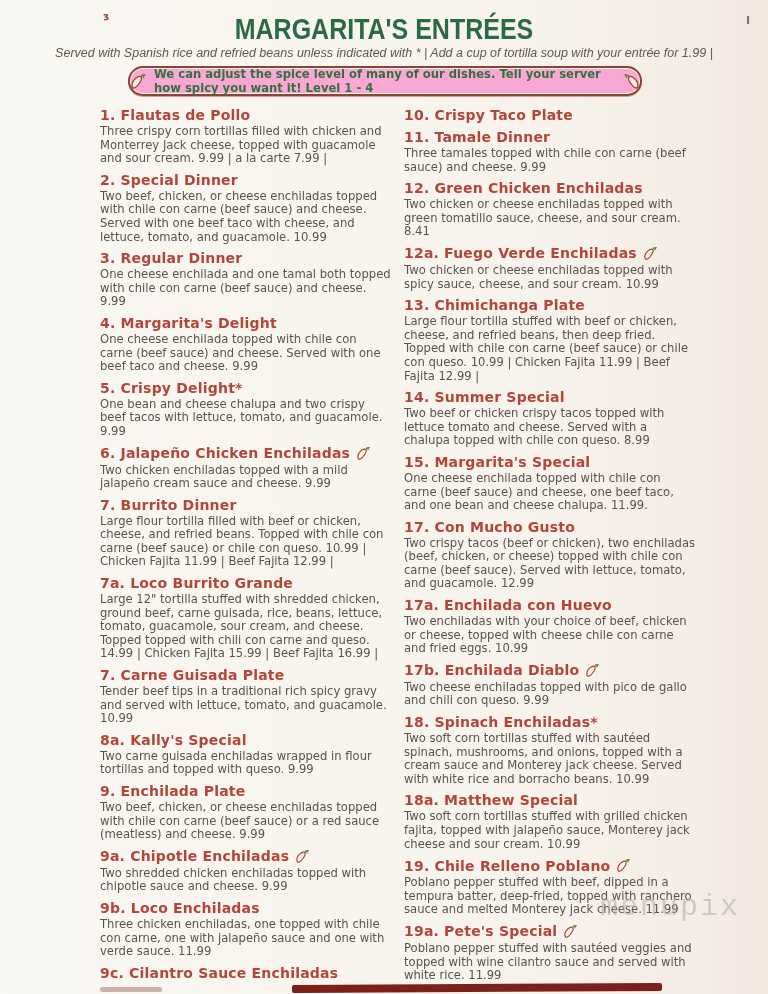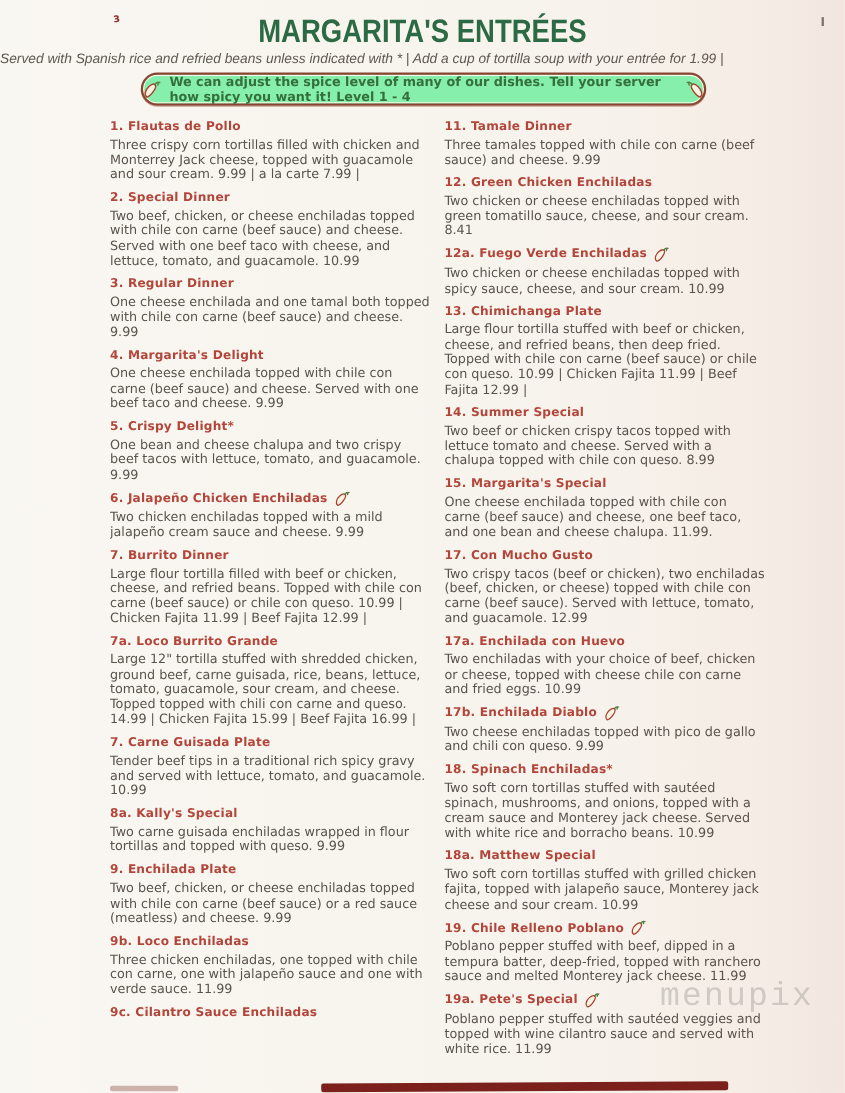--- a/index.html
+++ b/index.html
@@ -22,30 +22,30 @@
     text-align: center;
     font-size: 25px; font-weight: bold;
     letter-spacing: 0px;
     color: #2b6a45;
     transform: scaleY(1.18);
     transform-origin: top center;
     font-family: "Liberation Sans", sans-serif;
   }
   .page-subtitle {
     position: absolute; top: 46px; left: 0; width: 100%;
-    text-align: left;
+    text-align: center;
     font-style: italic;
     font-size: 12.5px;
     color: #5f5850;
     font-family: "Liberation Sans", sans-serif;
   }
 
   .notice-box {
     position: absolute; top: 66px; left: 128px; width: 514px; height: 30px;
-    background: #86efac;
+    background: #f9a8d4;
     border: 2px solid #8a4433;
     border-radius: 15px;
     box-shadow: 0 1px 0 #c9a08f, inset 0 0 0 1px #fbf7e8;
     display: flex; align-items: center; justify-content: center; gap: 7px;
   }
   .notice-text {
     font-size: 11.6px; font-weight: bold;
     color: #35703c;
   }
   .pepper { width: 15px; height: 17px; flex: 0 0 auto; }
@@ -58,21 +58,21 @@
     display: flex; gap: 12px;
     overflow: hidden;
   }
   .col { width: 292px; }
 
   .item-heading {
     display: flex; align-items: center; gap: 6px;
     margin: 6px 0 2px 0;
   }
   .item-name {
-    font-size: 11px; font-weight: bold;
+    font-size: 14px; font-weight: bold;
     line-height: 16px;
     color: #b2463a;
     letter-spacing: 0.2px;
     font-family: "DejaVu Sans", sans-serif;
   }
   .item-desc {
     font-size: 11.6px;
     line-height: 13.6px;
     color: #59534c;
   }
@@ -212,39 +212,52 @@
   </div>
 
   <div class="menu-item">
     <div class="item-heading">
       <span class="item-name">9. Enchilada Plate</span>
 
     </div>
     <p class="item-desc">Two beef, chicken, or cheese enchiladas topped with chile con carne (beef sauce) or a red sauce (meatless) and cheese. 9.99</p>
   </div>
 
+  <div class="menu-item">
+    <div class="item-heading">
+      <span class="item-name">9a. Chipotle Enchiladas</span>
+      <svg class="pepper" viewBox="0 0 18 19">
+              <use href="#pepper-glyph"></use>
+            </svg>
+    </div>
+    <p class="item-desc">Two shredded chicken enchiladas topped with chipotle sauce and cheese. 9.99</p>
+  </div>
 
   <div class="menu-item">
     <div class="item-heading">
       <span class="item-name">9b. Loco Enchiladas</span>
 
     </div>
     <p class="item-desc">Three chicken enchiladas, one topped with chile con carne, one with jalapeño sauce and one with verde sauce. 11.99</p>
   </div>
 
   <div class="menu-item">
     <div class="item-heading">
       <span class="item-name">9c. Cilantro Sauce Enchiladas</span>
 
     </div>
 
   </div>
 </div>
     <div class="col">
   <div class="menu-item">
+    <div class="item-heading">
+      <span class="item-name">10. Crispy Taco Plate</span>
+
+    </div>
   </div>
 
   <div class="menu-item">
     <div class="item-heading">
       <span class="item-name">11. Tamale Dinner</span>
 
     </div>
     <p class="item-desc">Three tamales topped with chile con carne (beef sauce) and cheese. 9.99</p>
   </div>
 

